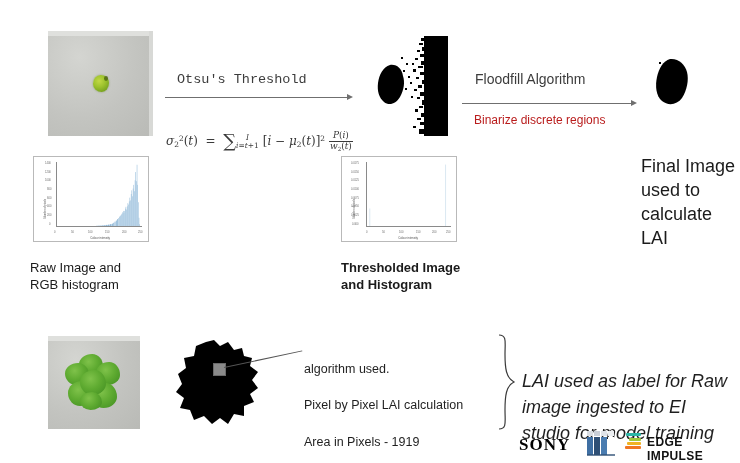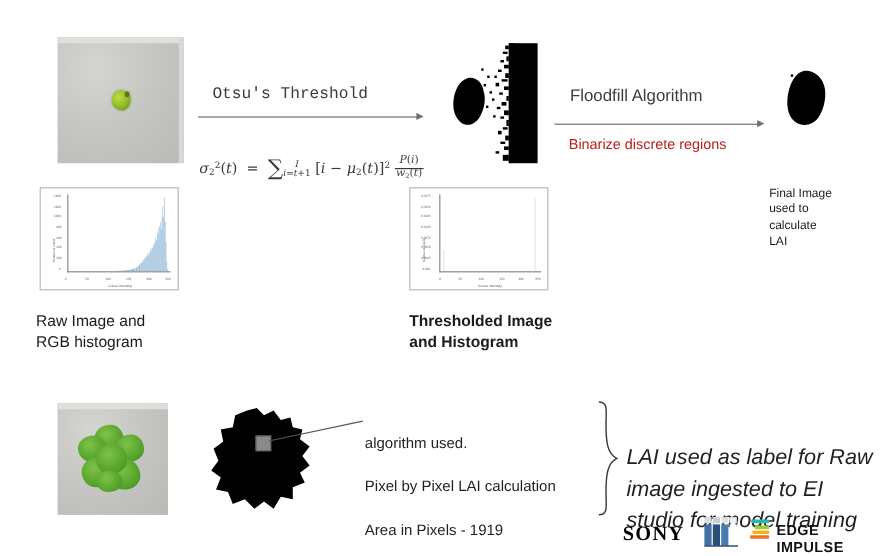--- a/index.html
+++ b/index.html
@@ -59,21 +59,21 @@
     border-top:3px solid transparent;
     border-bottom:3px solid transparent;
     border-left:6px solid #6f6f6f;
   }
   .arrow-label {
     position:absolute; color:#3c3c3c; white-space:nowrap;
   }
 
   
   .txt { position:absolute; color:#1f1f1f; line-height:1.33; white-space:pre-line; }
-  .caption { font-size:10px; color:#1b1b1b; }
+  .caption { font-size:18px; color:#1b1b1b; }
 
   
   .formula {
     position:absolute;
     font-family:"DejaVu Serif", serif;
     color:#3a3a3a;
     font-size:12px;
     white-space:nowrap;
   }
   .formula i { font-style:italic; }

